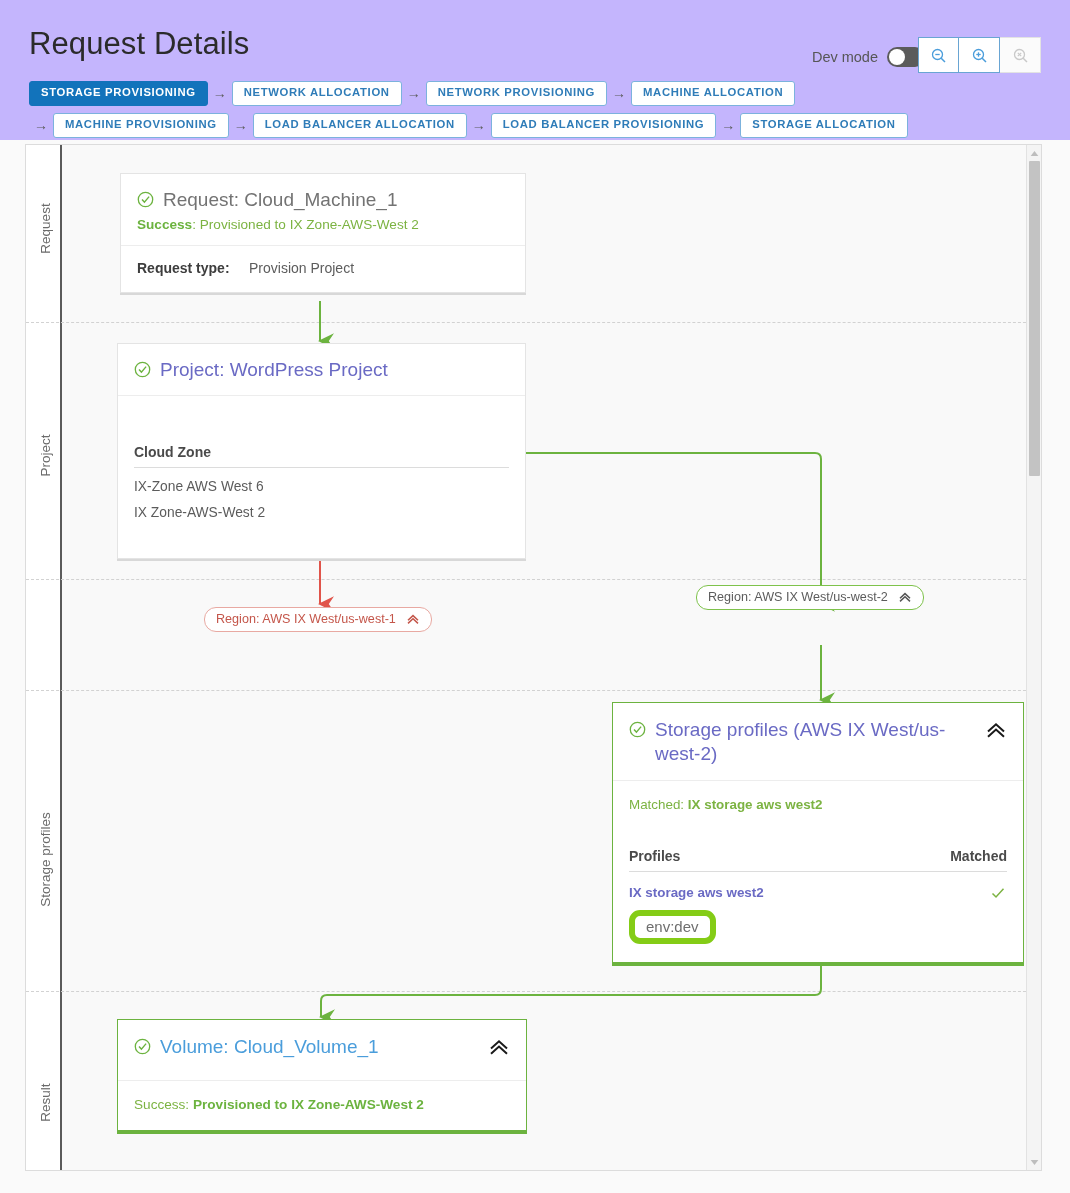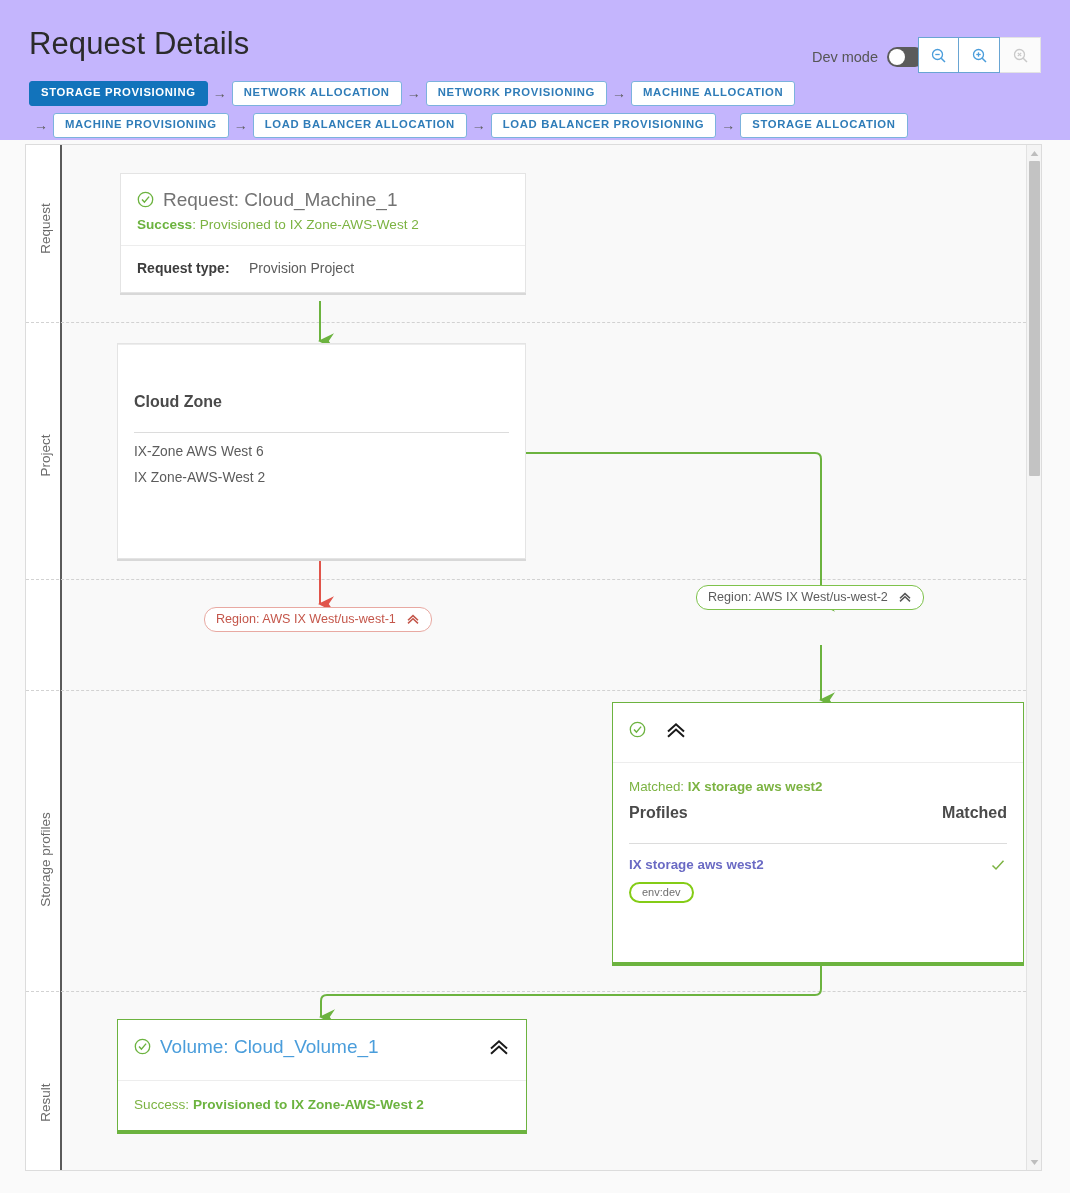--- a/index.html
+++ b/index.html
@@ -71,29 +71,29 @@
   .t-purple{color:#6a6ac4;}
   .t-blue{color:#4a9ddb;}
 
   .sub{font-size:13.6px;color:#7cb342;margin-top:5px;}
   .sub b{font-weight:700;color:#6cb33f;}
 
   .kv{font-size:14px;}
   .kv .k{font-weight:700;color:#3d3d3d;display:inline-block;width:112px;}
   .kv .v{color:#5c5c5c;}
 
-  .tblhd{font-size:16px;font-weight:700;color:#4a4a4a;border-bottom:1px solid #dcdcdc;padding-bottom:21px;display:flex;}
+  .tblhd{font-size:14px;font-weight:700;color:#4a4a4a;border-bottom:1px solid #dcdcdc;padding-bottom:7px;display:flex;}
   .tblhd .c1{flex:1;}
   .zrow{font-size:13.8px;color:#5c5c5c;padding:11px 0 0;}
 
   .matched{font-size:13.4px;color:#7cb342;font-weight:700;}
   .matched .lead{font-weight:400;}
   .prow{display:flex;align-items:center;padding-top:12px;}
   .prow .pname{flex:1;font-size:13.4px;font-weight:700;color:#6a6ac4;}
-  .tag{display:inline-block;margin-top:8px;border:2px solid #84cc16;border-radius:11px;padding:2px 11px 3px;font-size:11px;color:#6e6e6e;}
+  .tag{display:inline-block;margin-top:8px;border:6px solid #84cc16;border-radius:11px;padding:2px 11px 3px;font-size:15px;color:#6e6e6e;}
 
   
   .pill{position:absolute;display:flex;align-items:center;border-radius:12px;background:#fff;padding:4px 11px 5px;font-size:12.6px;white-space:nowrap;box-sizing:border-box;}
   .pill.red{border:1px solid #e8a9a2;color:#c4564a;}
   .pill.grn{border:1px solid #7ec24b;color:#5c5c5c;}
   .pill .pchev{margin-left:10px;display:flex;}
 
   
   .sbar{position:absolute;right:0;top:0;width:15px;height:1025px;background:#f4f4f4;border-left:1px solid #e2e2e2;box-sizing:border-box;}
   .sarrow{position:absolute;left:0;width:14px;height:14px;display:flex;align-items:center;justify-content:center;}
@@ -214,20 +214,29 @@
           <div class="sub"><b>Success</b><span>: Provisioned to IX Zone-AWS-West 2</span></div>
         </div>
         <div class="cbody">
           <div class="kv">
             <span class="k">Request type:</span><span class="v">Provision Project</span>
           </div>
         </div>
       </div>
 
       <div class="card plain" style="left:53px;top:198px;width:409px;height:216px;">
+        <div class="chead">
+          <div class="ctitle t-purple">
+            <svg class="ok" width="17" height="17" viewBox="0 0 17 17">
+              <circle cx="8.5" cy="8.5" r="7.2" fill="none" stroke="#6cb33f" stroke-width="1.3"></circle>
+              <path d="M5,8.6 L7.4,11.1 L12.1,5.6" fill="none" stroke="#6cb33f" stroke-width="1.4"></path>
+            </svg>
+            <span class="tx">Project: WordPress Project</span>
+          </div>
+        </div>
         <div class="cbody" style="padding-top:48px;">
           <div class="tblhd">
             <span class="c1">Cloud Zone</span>
           </div>
           <div class="zrow">IX-Zone AWS West 6</div>
           <div class="zrow">IX Zone-AWS-West 2</div>
         </div>
       </div>
 
       <div class="pill red" style="left:140px;top:462px;">
@@ -250,31 +259,32 @@
         </span>
       </div>
 
       <div class="card green" style="left:548px;top:557px;width:412px;height:261px;">
         <div class="chead" style="padding:15px 16px 14px;">
           <div class="ctitle t-purple">
             <svg class="ok" width="17" height="17" viewBox="0 0 17 17">
               <circle cx="8.5" cy="8.5" r="7.2" fill="none" stroke="#6cb33f" stroke-width="1.3"></circle>
               <path d="M5,8.6 L7.4,11.1 L12.1,5.6" fill="none" stroke="#6cb33f" stroke-width="1.4"></path>
             </svg>
+            <span class="tx">Storage profiles (AWS IX West/us-west-2)</span>
             <span class="chev">
               <svg width="22" height="22" viewBox="0 0 22 22">
                   <path d="M3,11.5 L11,4.3 L19,11.5" fill="none" stroke="#1a1a1a" stroke-width="2"></path>
                   <path d="M3,16.8 L11,9.6 L19,16.8" fill="none" stroke="#1a1a1a" stroke-width="2"></path>
                 </svg>
             </span>
           </div>
         </div>
         <div class="cbody" style="padding:16px 16px 14px;">
           <div class="matched"><span class="lead">Matched: </span><span>IX storage aws west2</span></div>
-          <div class="tblhd" style="margin-top:10px;">
+          <div class="tblhd" style="margin-top:36px;">
             <span class="c1">Profiles</span>
             <span>Matched</span>
           </div>
           <div class="prow">
             <span class="pname">IX storage aws west2</span>
             <svg width="18" height="18" viewBox="0 0 18 18">
                 <path d="M3.5,9.5 L7,13 L14.5,4.8" fill="none" stroke="#7cb342" stroke-width="1.5"></path>
               </svg>
           </div>
           <span class="tag">env:dev</span>

